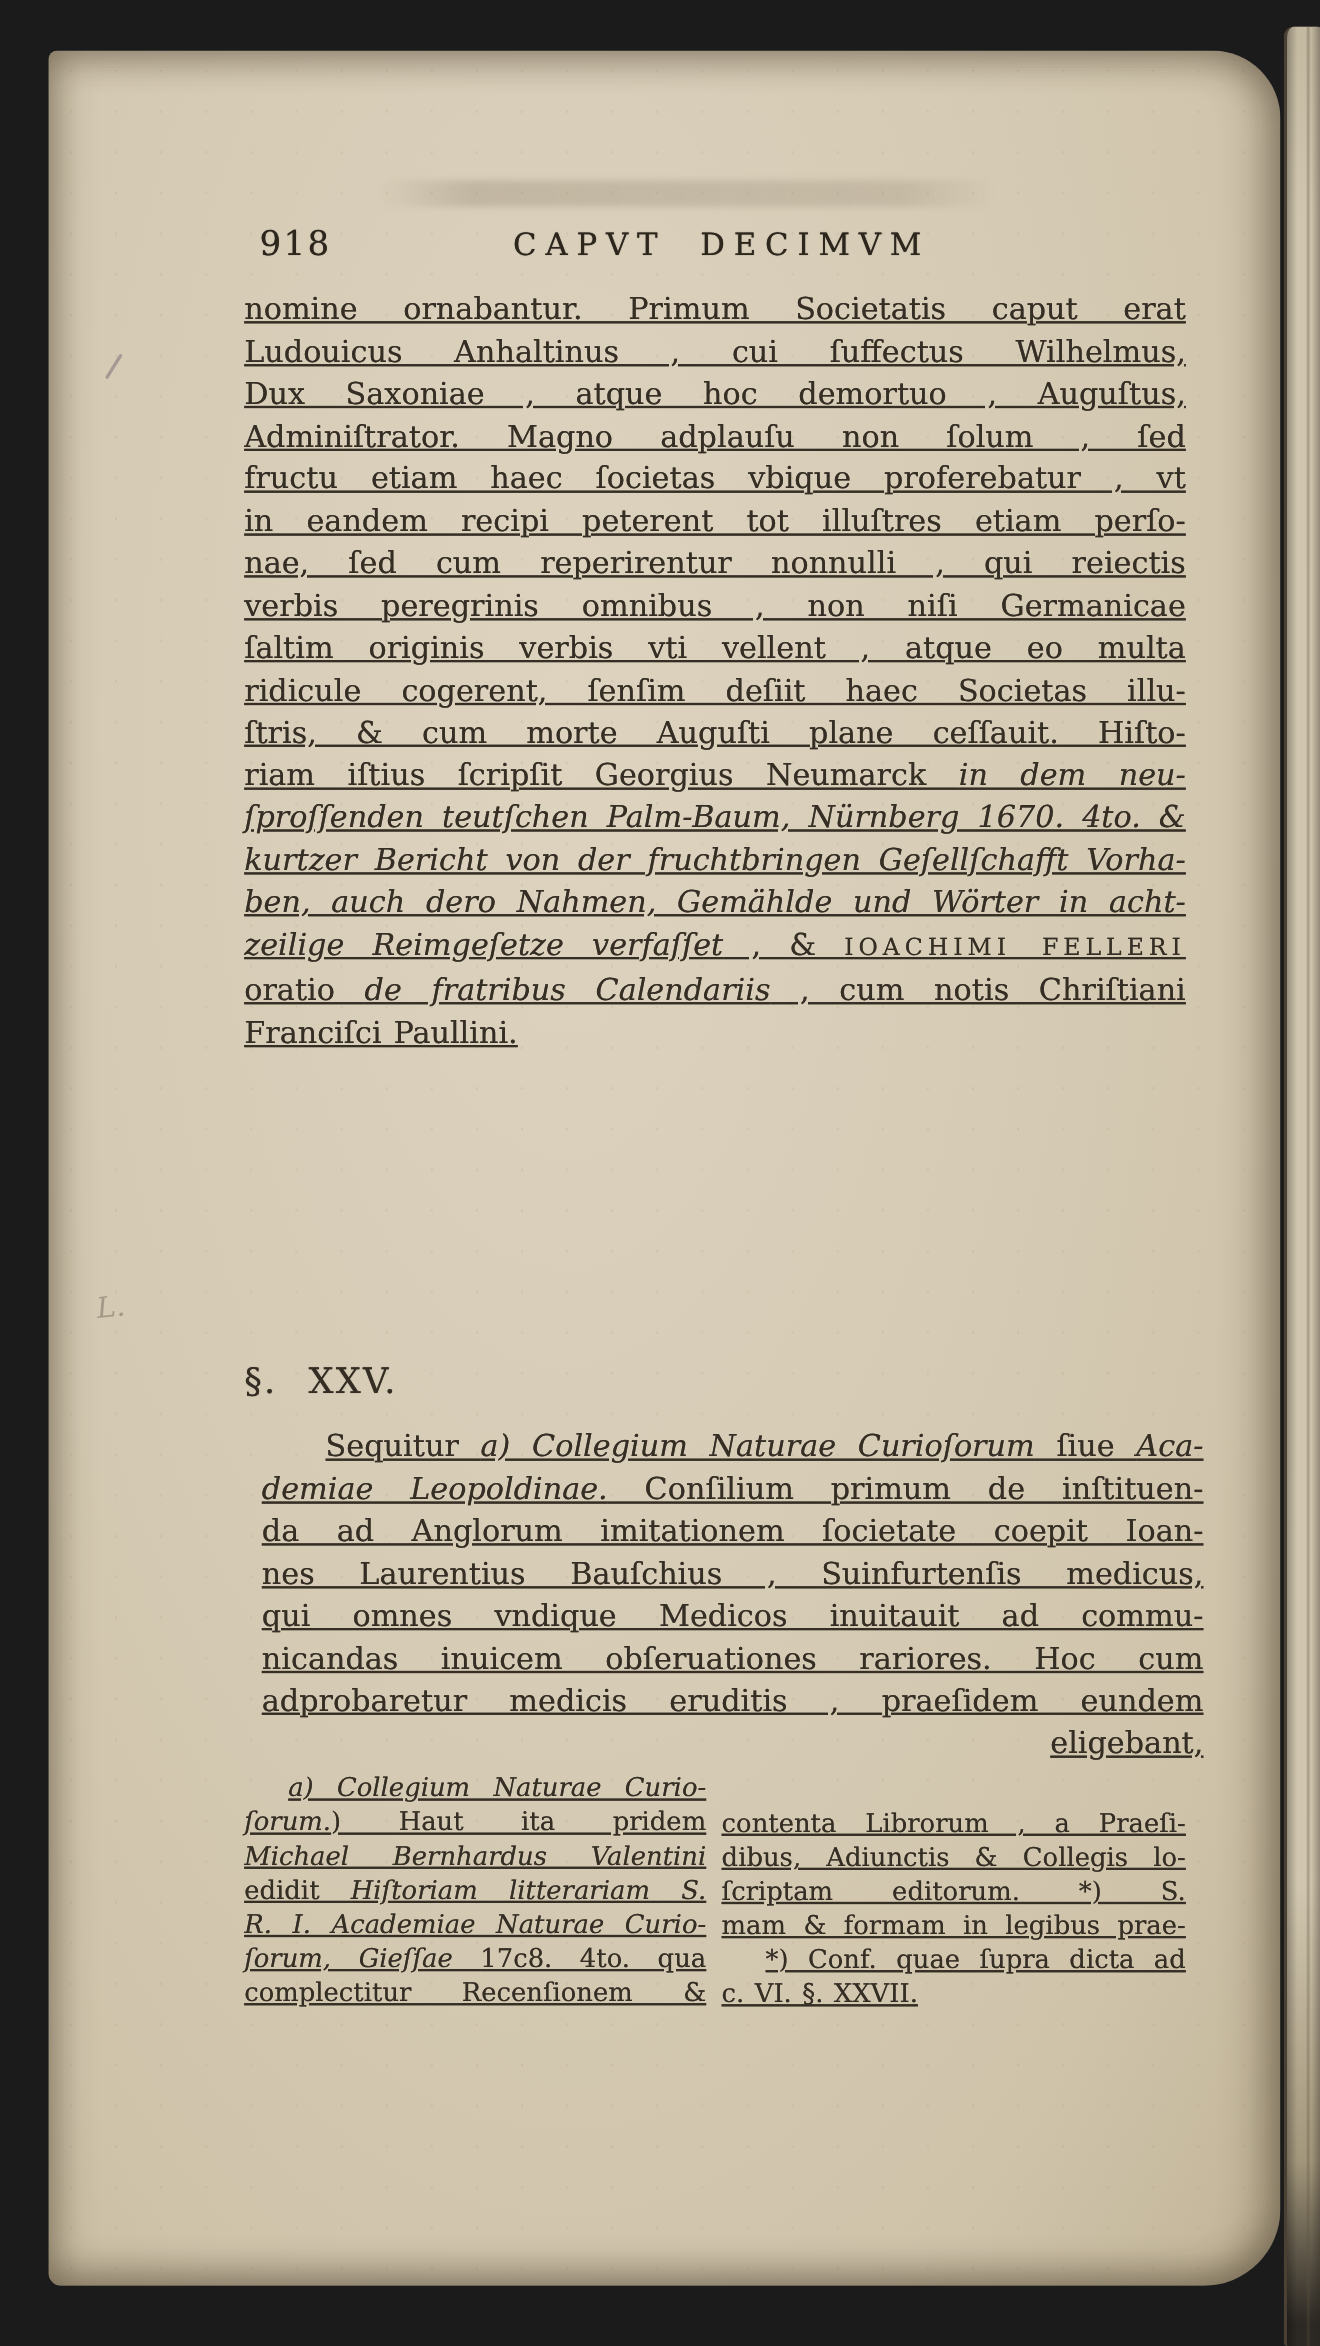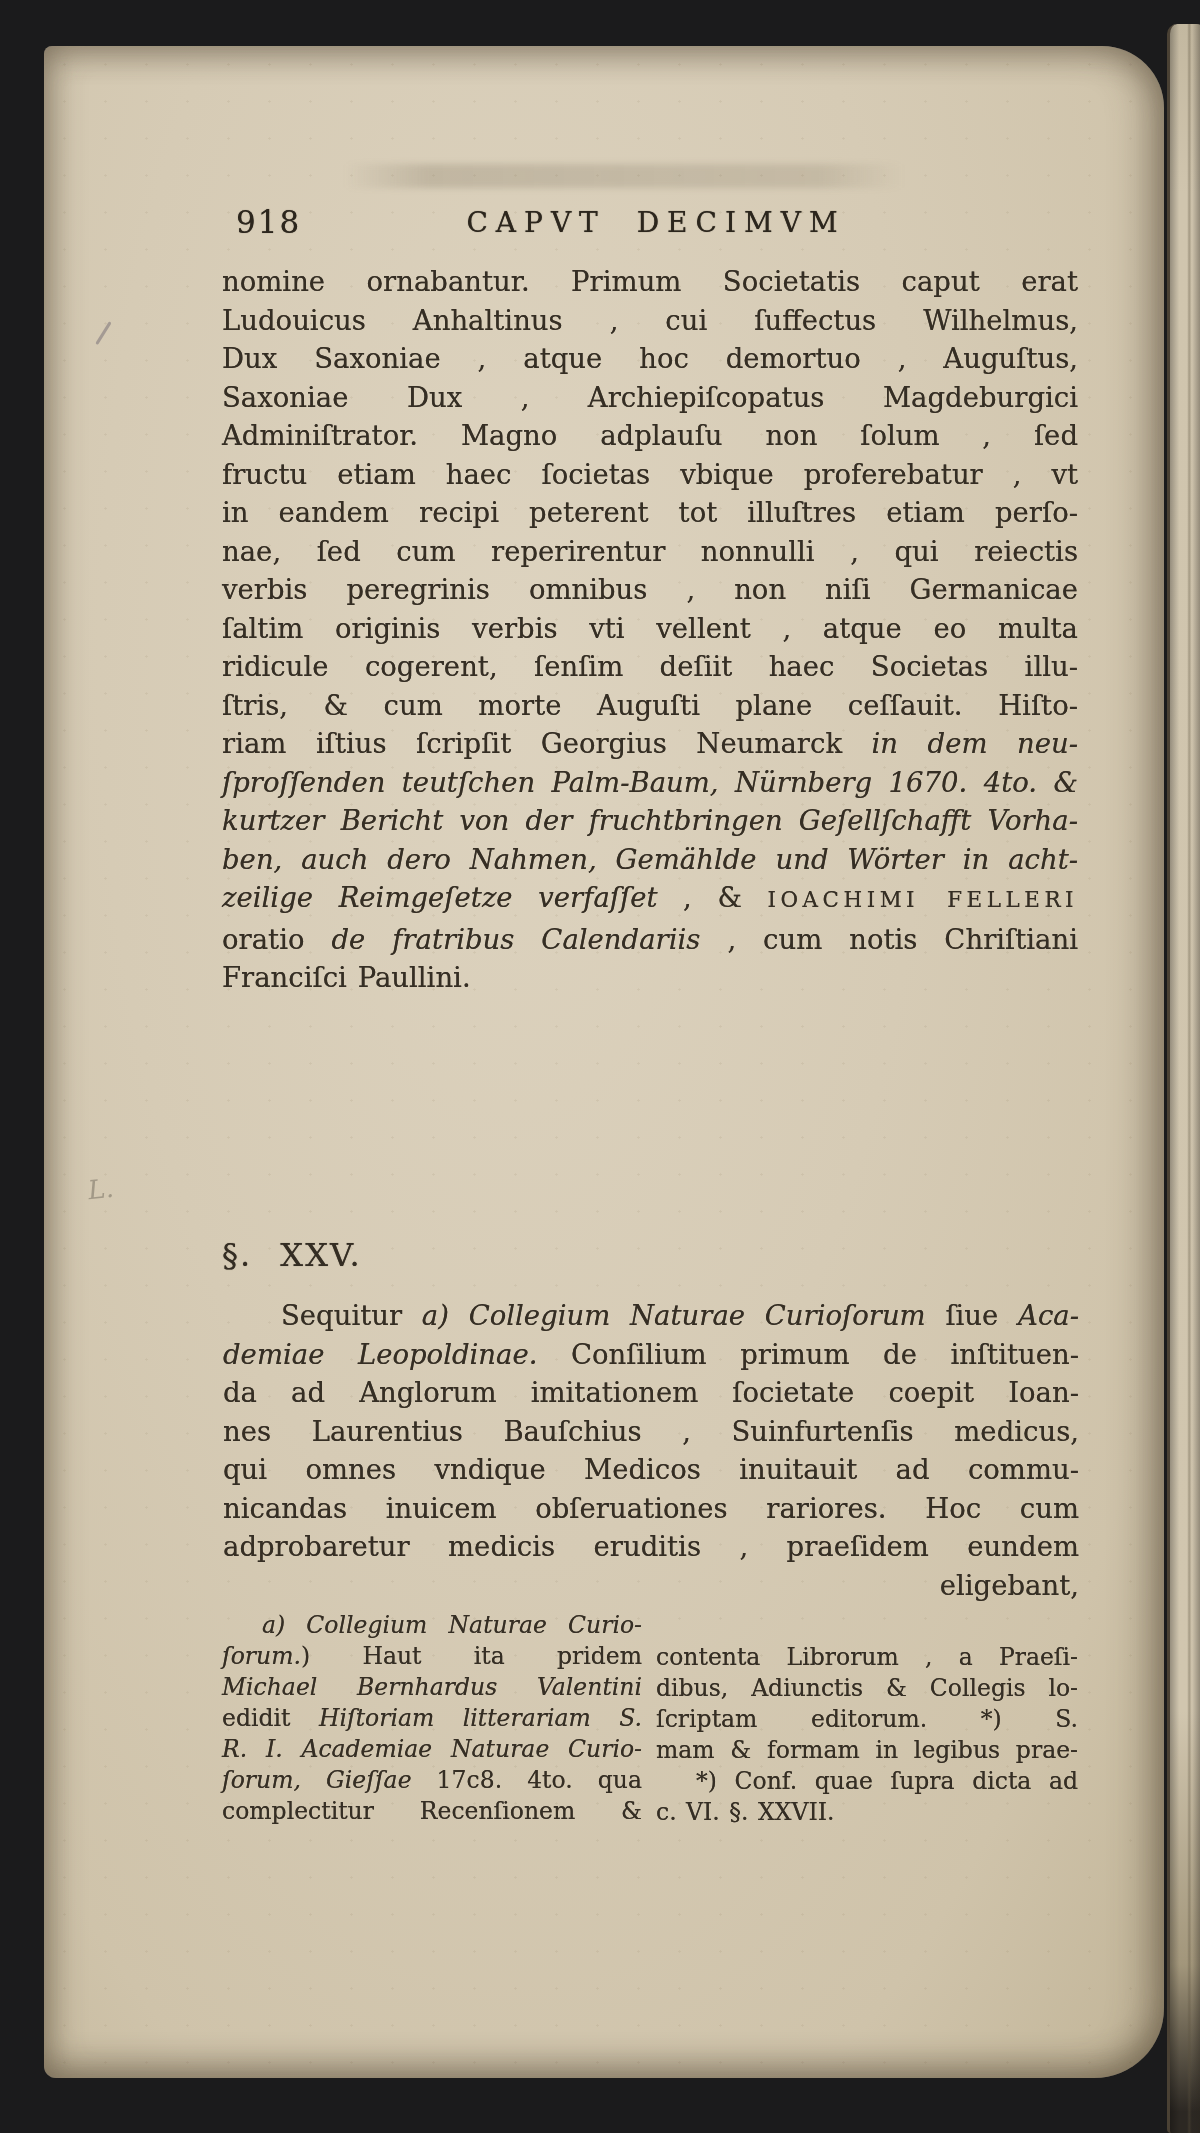--- a/index.html
+++ b/index.html
@@ -25,21 +25,21 @@
   
   .fore-edge{
     position:absolute;left:1167px;top:24px;width:33px;height:2109px;
     border-left:3px solid #4a4134;
     border-radius:10px 6px 4px 4px;
     background:
       linear-gradient(to right, rgba(0,0,0,.28) 0, transparent 28%, transparent 52%, rgba(90,80,60,.38) 58%, transparent 66%, rgba(40,35,28,.5) 100%),
       linear-gradient(to bottom, #c3b8a0, #d0c5ae 8%, #d1c6af 80%, #a2967b 92%, #2c2823 99%);
   }
   
-  .textblock{position:absolute;color:#352e24;}
+  .textblock{position:absolute;color:#352e24;text-decoration:underline;}
   .tline{
     text-align:justify;text-align-last:justify;
     word-spacing:2px;
     text-shadow:0 0 .6px rgba(53,46,36,.75);
   }
   .tline .i{font-style:italic;}
   .tline .sc{font-size:.78em;letter-spacing:4.5px;}
   .endline{text-align-last:left;}
   .rightline{text-align-last:right;}
   .ind{text-indent:58px;}
@@ -88,41 +88,40 @@
 
   <div class="header-row">
     <span class="folio">918</span>
     <span class="running-title">CAPVT DECIMVM</span>
   </div>
 
   <div class="textblock body-text" style="top:216px;left:178px;width:856px;">
       <div class="tline"><span class="r">nomine ornabantur. Primum Societatis caput erat</span></div>
       <div class="tline"><span class="r">Ludouicus Anhaltinus , cui ſuffectus Wilhelmus,</span></div>
       <div class="tline"><span class="r">Dux Saxoniae , atque hoc demortuo , Auguſtus,</span></div>
-      <div class="tline"><span class="r">Saxoniae Dux , Archiepiſcopatus Magdeburgici</span></div>
       <div class="tline"><span class="r">Adminiſtrator. Magno adplauſu non ſolum , ſed</span></div>
       <div class="tline"><span class="r">fructu etiam haec ſocietas vbique proferebatur , vt</span></div>
       <div class="tline"><span class="r">in eandem recipi peterent tot illuſtres etiam perſo-</span></div>
       <div class="tline"><span class="r">nae, ſed cum reperirentur nonnulli , qui reiectis</span></div>
       <div class="tline"><span class="r">verbis peregrinis omnibus , non niſi Germanicae</span></div>
       <div class="tline"><span class="r">ſaltim originis verbis vti vellent , atque eo multa</span></div>
       <div class="tline"><span class="r">ridicule cogerent, ſenſim deſiit haec Societas illu-</span></div>
       <div class="tline"><span class="r">ſtris, &amp; cum morte Auguſti plane ceſſauit. Hiſto-</span></div>
       <div class="tline"><span class="r">riam iſtius ſcripſit Georgius Neumarck </span><span class="i">in dem neu-</span></div>
       <div class="tline"><span class="i">ſproſſenden teutſchen Palm-Baum, Nürnberg 1670. 4to. &amp;</span></div>
       <div class="tline"><span class="i">kurtzer Bericht von der fruchtbringen Geſellſchafft Vorha-</span></div>
       <div class="tline"><span class="i">ben, auch dero Nahmen, Gemählde und Wörter in acht-</span></div>
       <div class="tline"><span class="i">zeilige Reimgeſetze verfaſſet</span><span class="r"> , &amp; </span><span class="sc">IOACHIMI FELLERI</span></div>
       <div class="tline"><span class="r">oratio </span><span class="i">de fratribus Calendariis</span><span class="r"> , cum notis Chriſtiani</span></div>
       <div class="tline endline"><span class="r">Franciſci Paullini.</span></div>
     </div>
 
   <div class="section-heading">§. XXV.</div>
 
-  <div class="textblock body-text" style="top:1250px;left:179px;width:856px;">
+  <div class="textblock body-text" style="top:1250px;left:194px;width:856px;">
       <div class="tline ind"><span class="r">Sequitur </span><span class="i">a) Collegium Naturae Curioſorum</span><span class="r"> ſiue </span><span class="i">Aca-</span></div>
       <div class="tline"><span class="i">demiae Leopoldinae.</span><span class="r"> Conſilium primum de inſtituen-</span></div>
       <div class="tline"><span class="r">da ad Anglorum imitationem ſocietate coepit Ioan-</span></div>
       <div class="tline"><span class="r">nes Laurentius Bauſchius , Suinfurtenſis medicus,</span></div>
       <div class="tline"><span class="r">qui omnes vndique Medicos inuitauit ad commu-</span></div>
       <div class="tline"><span class="r">nicandas inuicem obſeruationes rariores. Hoc cum</span></div>
       <div class="tline"><span class="r">adprobaretur medicis eruditis , praeſidem eundem</span></div>
       <div class="tline rightline"><span class="r">eligebant,</span></div>
     </div>
 

